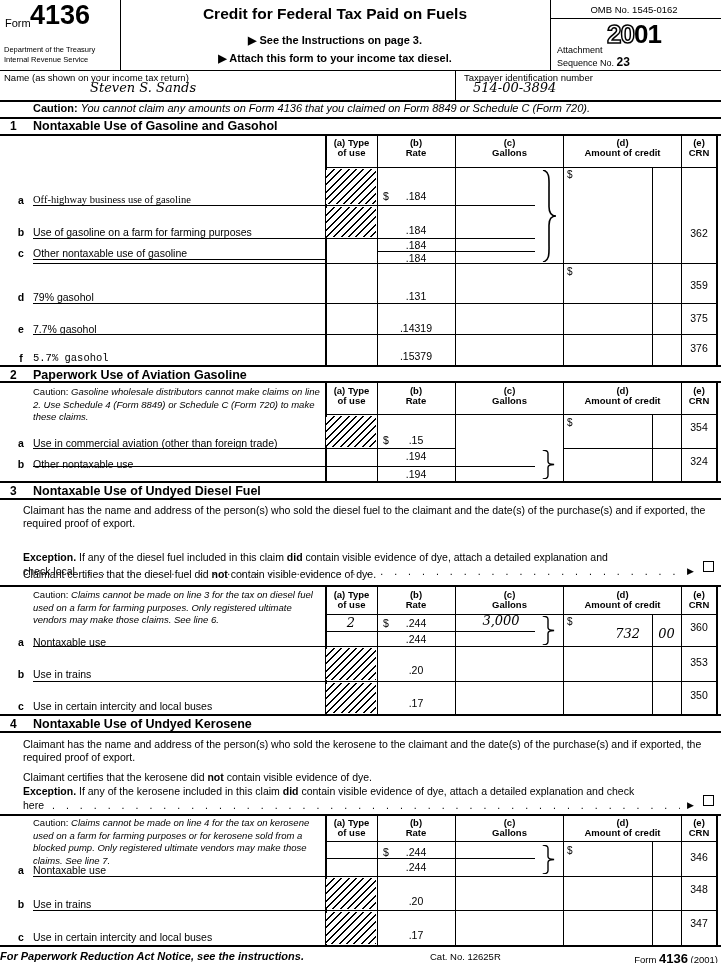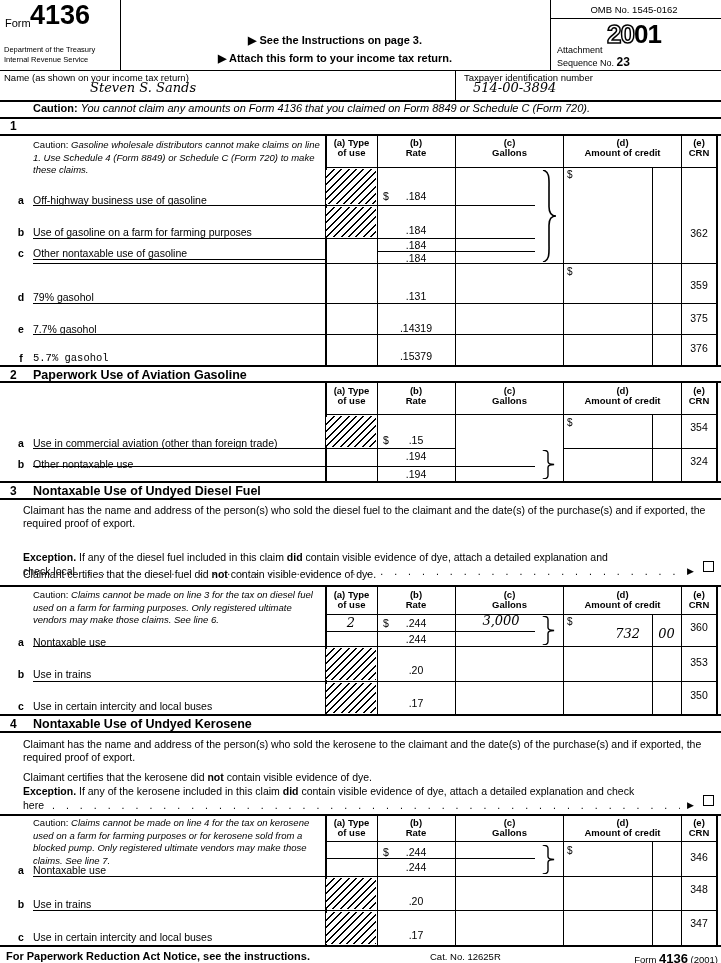--- a/index.html
+++ b/index.html
@@ -43,22 +43,23 @@
 <body>
 
 <div id="page">
 
   <div class="t s11" style="left:5px;top:17px;">Form</div>
   <div class="t b" style="left:30px;top:0px;font-size:27px;">4136</div>
   <div class="t s8" style="left:4px;top:45px;">Department of the Treasury</div>
   <div class="t s8" style="left:4px;top:55px;">Internal Revenue Service</div>
   <div class="vl" style="left:120px;top:0;height:70px;"></div>
 
+  <div class="t b c" style="left:120px;top:5px;width:430px;font-size:15.5px;">Credit for Federal Tax Paid on Fuels</div>
   <div class="t b c s11" style="left:120px;top:34px;width:430px;">▶ See the Instructions on page 3.</div>
-  <div class="t b c s11" style="left:120px;top:52px;width:430px;">▶ Attach this form to your income tax return.</div>
+  <div class="t b c s11" style="left:120px;top:52px;width:430px;">▶ Attach this form to your income tax diesel.</div>
 
   <div class="vl" style="left:550px;top:0;height:70px;"></div>
   <div class="t c s95" style="left:550px;top:4px;width:168px;">OMB No. 1545-0162</div>
   <div class="hl" style="left:550px;top:18px;width:171px;"></div>
   <div class="t b c" style="left:550px;top:19px;width:168px;font-size:26px;letter-spacing:-1px;"><span class="yr-outline">20</span><span>01</span></div>
   <div class="t s9" style="left:557px;top:45px;">Attachment</div>
   <div class="t s9" style="left:557px;top:55px;"><span>Sequence No.</span> <span class="b" style="font-size:12px;">23</span></div>
 
   <div class="hl" style="left:0;top:70px;width:721px;"></div>
 
@@ -66,20 +67,21 @@
   <div class="hw" style="left:90px;top:80px;">Steven S. Sands</div>
   <div class="vl" style="left:455px;top:70px;height:30px;"></div>
   <div class="t s95" style="left:464px;top:72px;">Taxpayer identification number</div>
   <div class="hw" style="left:473px;top:80px;">514-00-3894</div>
 
   <div class="hl h2" style="left:0;top:100px;width:721px;"></div>
   <div class="t s11" style="left:33px;top:102px;"><span class="b">Caution:</span> <span class="i">You cannot claim any amounts on Form 4136 that you claimed on Form 8849 or Schedule C (Form 720).</span></div>
   <div class="hl h2" style="left:0;top:117px;width:721px;"></div>
 
   <div class="t b s12" style="left:10px;top:119px;">1</div>
+  <div class="t b" style="left:33px;top:119px;font-size:12.5px;">Nontaxable Use of Gasoline and Gasohol</div>
   <div class="hl h2" style="left:0;top:134px;width:721px;"></div>
 
   <div class="vl w2" style="left:325px;top:134px;height:231px;"></div>
   <div class="vl" style="left:377px;top:134px;height:231px;"></div>
   <div class="vl" style="left:455px;top:134px;height:231px;"></div>
   <div class="vl" style="left:563px;top:134px;height:231px;"></div>
   <div class="vl" style="left:652px;top:167px;height:198px;"></div>
   <div class="vl" style="left:681px;top:134px;height:231px;"></div>
   <div class="vl w2" style="left:716px;top:134px;height:231px;"></div>
 
@@ -88,27 +90,26 @@
   <div class="ch" style="left:378px;top:137px;width:76px;">(b)</div>
   <div class="ch" style="left:378px;top:147px;width:76px;">Rate</div>
   <div class="ch" style="left:456px;top:137px;width:107px;">(c)</div>
   <div class="ch" style="left:456px;top:147px;width:107px;">Gallons</div>
   <div class="ch" style="left:564px;top:137px;width:117px;">(d)</div>
   <div class="ch" style="left:564px;top:147px;width:117px;">Amount of credit</div>
   <div class="ch" style="left:682px;top:137px;width:34px;">(e)</div>
   <div class="ch" style="left:682px;top:147px;width:34px;">CRN</div>
   <div class="hl" style="left:325px;top:167px;width:392px;"></div>
 
-  <div class="cap" style="left:33px;top:139px;"><span class="nb">Caution:</span> <span>Gasoline wholesale distributors cannot make claims on line 1. Use Schedule 4 (Form 8849) or Schedule C (Form 720) to make these claims.</span></div>
 
   <div class="hatch" style="left:326px;top:169px;width:50px;height:35px;"></div>
   <div class="hatch" style="left:326px;top:207px;width:50px;height:30px;"></div>
 
   <div class="t b c" style="left:14px;top:194px;width:14px;">a</div>
-  <div class="t" style="left:33px;top:194px;">Off-highway business use of gasoline</div>
+  <div class="t" style="left:33px;top:194px;font-family:Liberation Serif, serif;">Off-highway business use of gasoline</div>
   <div class="t" style="left:383px;top:190px;">$</div>
   <div class="t c" style="left:381px;top:190px;width:70px;">.184</div>
   <div class="hl" style="left:33px;top:205px;width:502px;"></div>
 
   <div class="t b c" style="left:14px;top:226px;width:14px;">b</div>
   <div class="t" style="left:33px;top:226px;">Use of gasoline on a farm for farming purposes</div>
   <div class="t c" style="left:381px;top:224px;width:70px;">.184</div>
   <div class="hl" style="left:33px;top:238px;width:502px;"></div>
 
   <div class="t c" style="left:381px;top:239px;width:70px;">.184</div>
@@ -163,20 +164,21 @@
   <div class="ch" style="left:378px;top:385px;width:76px;">(b)</div>
   <div class="ch" style="left:378px;top:395px;width:76px;">Rate</div>
   <div class="ch" style="left:456px;top:385px;width:107px;">(c)</div>
   <div class="ch" style="left:456px;top:395px;width:107px;">Gallons</div>
   <div class="ch" style="left:564px;top:385px;width:117px;">(d)</div>
   <div class="ch" style="left:564px;top:395px;width:117px;">Amount of credit</div>
   <div class="ch" style="left:682px;top:385px;width:34px;">(e)</div>
   <div class="ch" style="left:682px;top:395px;width:34px;">CRN</div>
   <div class="hl" style="left:325px;top:414px;width:392px;"></div>
 
+  <div class="cap" style="left:33px;top:386px;"><span class="nb">Caution:</span> <span>Gasoline wholesale distributors cannot make claims on line 2. Use Schedule 4 (Form 8849) or Schedule C (Form 720) to make these claims.</span></div>
 
   <div class="hatch" style="left:326px;top:416px;width:50px;height:31px;"></div>
 
   <div class="t s10" style="left:567px;top:417px;">$</div>
   <div class="t c" style="left:681px;top:421px;width:36px;">354</div>
   <div class="t" style="left:383px;top:434px;">$</div>
   <div class="t c" style="left:381px;top:434px;width:70px;">.15</div>
   <div class="t b c" style="left:14px;top:437px;width:14px;">a</div>
   <div class="t" style="left:33px;top:437px;">Use in commercial aviation (other than foreign trade)</div>
   <div class="hl" style="left:33px;top:448px;width:422px;"></div>
@@ -317,17 +319,17 @@
   <div class="hl" style="left:33px;top:910px;width:685px;"></div>
 
   <div class="hatch" style="left:326px;top:912px;width:50px;height:32px;"></div>
   <div class="t c" style="left:681px;top:917px;width:36px;">347</div>
   <div class="t c" style="left:381px;top:929px;width:70px;">.17</div>
   <div class="t b c" style="left:14px;top:931px;width:14px;">c</div>
   <div class="t" style="left:33px;top:931px;">Use in certain intercity and local buses</div>
 
   <div class="hl h2" style="left:0;top:945px;width:721px;"></div>
 
-  <div class="t b s11" style="left:6px;top:950px;">For Paperwork Reduction Act Notice, see the instructions.</div>
+  <div class="t b s11" style="left:0;top:950px;font-style:italic;">For Paperwork Reduction Act Notice, see the instructions.</div>
   <div class="t s95" style="left:430px;top:951px;">Cat. No. 12625R</div>
   <div class="t s95 r" style="left:600px;top:951px;width:118px;"><span>Form</span> <span class="b" style="font-size:13px;">4136</span> <span>(2001)</span></div>
 
 </div>
 
 </body></html>

